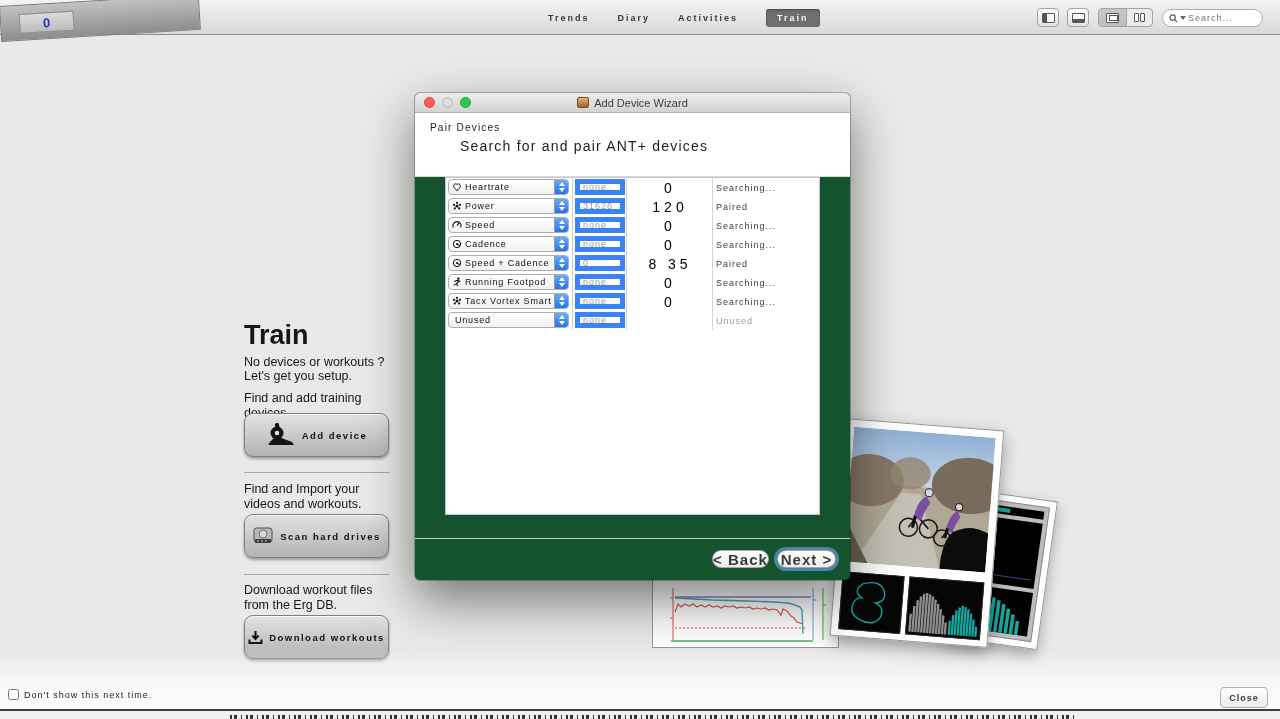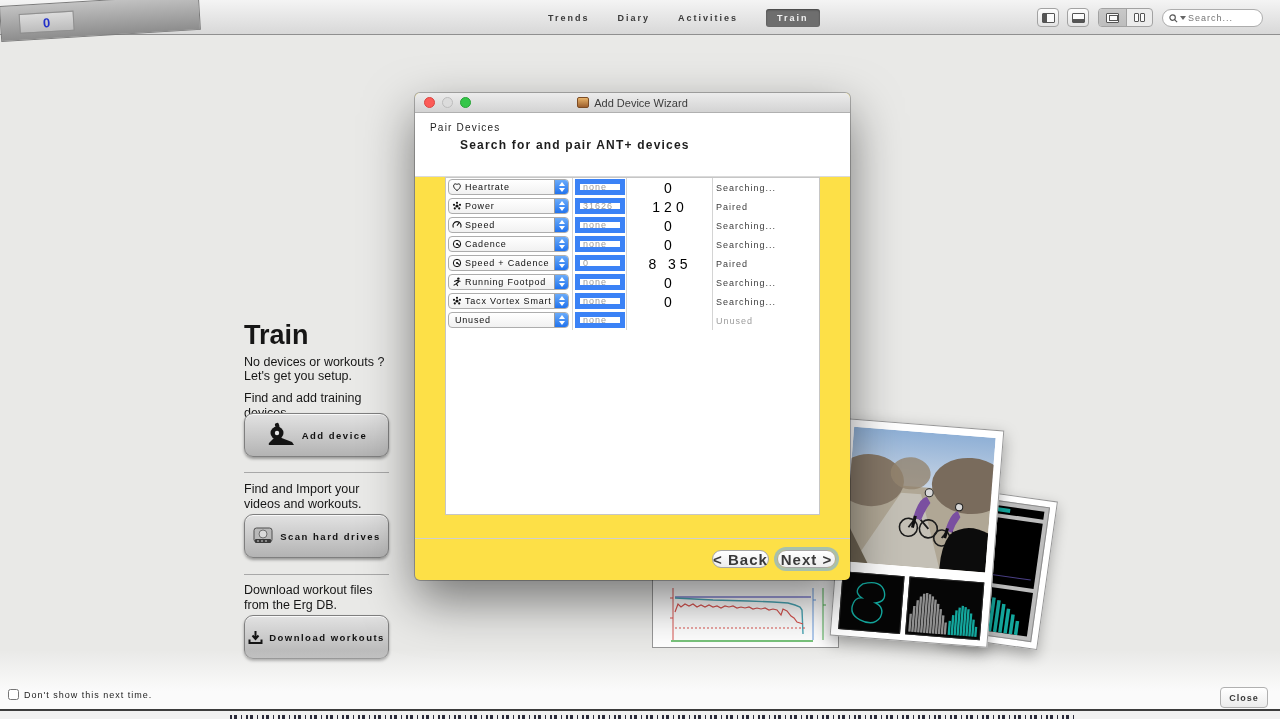--- a/index.html
+++ b/index.html
@@ -66,38 +66,38 @@
   .pol-front .panels{ display:flex; gap:5px; margin-top:6px; height:58px; }
   .pol-front .panels .p{ background:#060606; border:1px solid #2a2a2a; height:100%; }
   .pol-back .frame{ width:100%; height:100%; background:#bdbdbd; border:1px solid #8c8c8c; padding:4px; display:flex; flex-direction:column; gap:4px;}
   .pol-back .scrub{ height:8px; background:#000; position:relative;}
   .pol-back .scrub i{ position:absolute; left:28%; top:2px; width:26%; height:4px; background:#13a79d; display:block;}
   .pol-back .screen{ flex:1; background:#000; position:relative;}
   .pol-back .screen i{ position:absolute; left:6%; bottom:8px; width:88%; height:1px; background:#4a3f86; display:block;}
   
   .dialog{
     position:absolute; left:415px; top:93px; width:435px; height:487px; z-index:10;
-    background:#fde047; border-radius:5px;
+    background:#14532d; border-radius:5px;
     box-shadow:0 20px 50px rgba(0,0,0,.5), 0 0 0 1px rgba(0,0,0,.25);
   }
   .titlebar{
     height:20px; border-radius:5px 5px 0 0;
     background:linear-gradient(#ececec,#d3d3d3); border-bottom:1px solid #b0b0b0;
     display:flex; align-items:center; position:relative;
   }
   .lights{ position:absolute; left:9px; display:flex; gap:7px; }
   .light{ width:11px; height:11px; border-radius:50%; }
   .light.red{ background:#fc5b57; border:1px solid #d94642; }
   .light.gray{ background:#dcdcdc; border:1px solid #bcbcbc; }
   .light.green{ background:#35c649; border:1px solid #27a336; }
   .tb-title{ margin:0 auto; font-size:11px; color:#3c3c3c; display:flex; align-items:center; gap:5px;}
   .tb-ico{ width:12px; height:11px; border-radius:2px; background:linear-gradient(#e8b36a,#9c5f2e); border:1px solid #7d4c24; display:inline-block;}
   .dlg-head{ background:#fff; height:64px; border-bottom:1px solid #dadada; padding:9px 0 0 15px; }
   .dlg-head .l1{ font-size:10px; letter-spacing:1.2px; color:#1d1d1d; }
-  .dlg-head .l2{ font-size:12px; letter-spacing:1.2px; color:#1d1d1d; margin:5px 0 0 30px;font-weight:bold; }
+  .dlg-head .l2{ font-size:14px; letter-spacing:1.2px; color:#1d1d1d; margin:5px 0 0 30px; }
   .pair-table{
     position:absolute; left:30px; top:84px; width:375px; height:338px;
     background:#fff; border:1px solid #c6c6c6;
   }
   .pt-head{ height:13px; border-bottom:1px solid #c6c6c6; position:relative; display:flex; align-items:center; }
   .pt-head span{ font-size:8.5px; letter-spacing:1px; color:#2e2e2e; position:absolute; top:2px;}
   .pt-head .h0{ left:6px; } .pt-head .h1{ left:130px; } .pt-head .h2{ left:185px; } .pt-head .h3{ left:270px; }
   .vline{ position:absolute; width:1px; background:#d4d4d4; top:0; }
   .rows{ position:relative; }
   .row{ height:19px; position:relative;padding-left:48px; }

